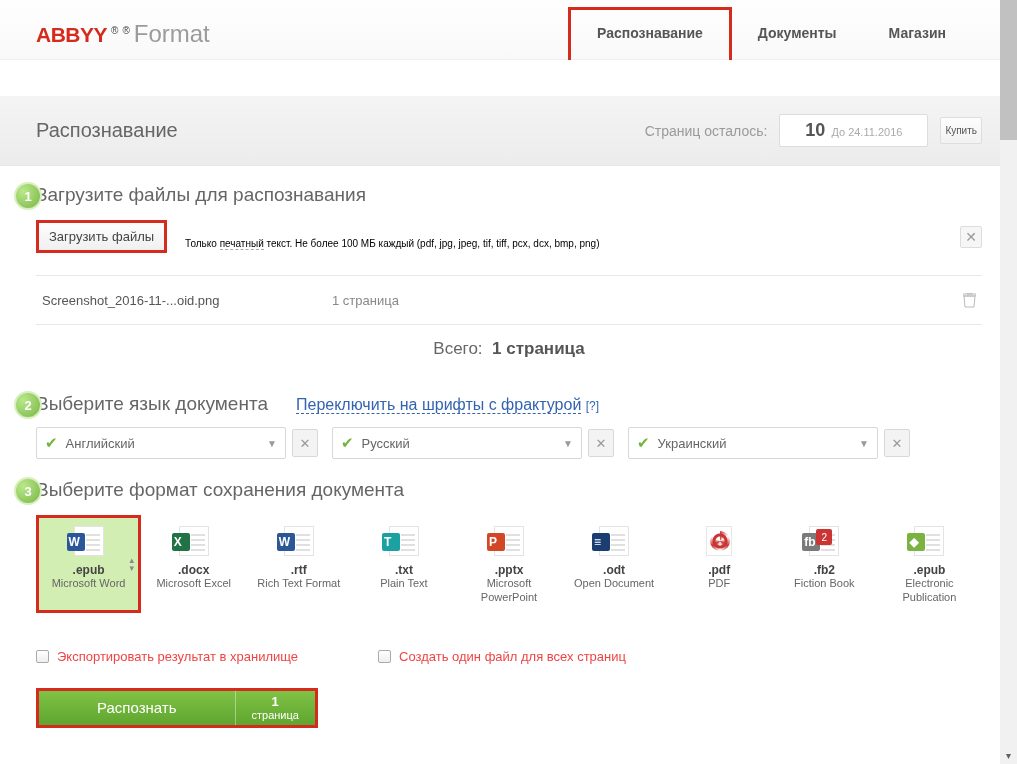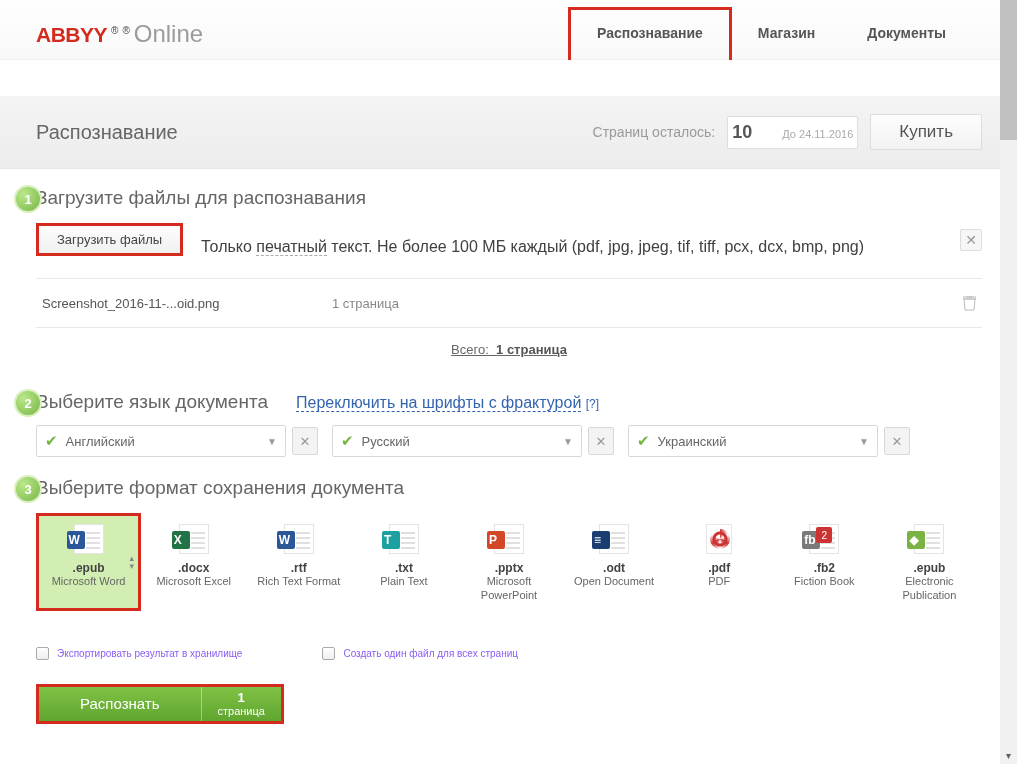--- a/index.html
+++ b/index.html
@@ -117,43 +117,42 @@
   align-items: center;
   gap: 12px;
 }
 .pages-left-label {
   color: #9a9a9a;
   font-size: 14px;
 }
 .pages-box {
   border: 1px solid #ddd;
   background: #fff;
-  padding: 5px 4px;
+  padding: 5px 25px;
   display: flex;
   align-items: baseline;
   gap: 6px;
   border-radius: 2px;
 }
 .pages-count {
   font-size: 18px;
   color: #555;
   font-weight: 600;
 }
 .pages-date {
   font-size: 11px;
   color: #aaa;
-  margin-left: 24px;
 }
 .buy-btn {
   border: 1px solid #ddd;
   background: linear-gradient(#fdfdfd, #f2f2f2);
-  padding: 7px 28px;
+  padding: 7px 4px;
   border-radius: 2px;
   color: #555;
-  font-size: 17px;
+  font-size: 10px;
   cursor: pointer;
 }
 .main {
   background: #fff;
   padding: 18px 18px 18px 36px;
   position: relative;
 }
 .step-badge {
   position: absolute;
   left: -22px;
@@ -179,29 +178,29 @@
   margin-bottom: 14px;
 }
 .upload-row {
   display: flex;
   align-items: center;
   gap: 18px;
   margin-bottom: 22px;
 }
 .upload-btn {
   border: 3px solid #d52b1e;
-  padding: 6px 18px;
+  padding: 6px 10px;
   background: linear-gradient(#fdfdfd, #f0f0f0);
   color: #444;
   font-size: 13px;
   cursor: pointer;
 }
 .upload-hint {
-  color: #404040;
-  font-size: 16px;
+  color: #000000;
+  font-size: 10px;
   margin-top: 14px;
 }
 .upload-hint .dashed {
   border-bottom: 1px dashed #aaa;
 }
 .close-x {
   margin-left: auto;
   width: 22px;
   height: 22px;
   border: 1px solid #ddd;
@@ -231,22 +230,21 @@
   color: #bbb;
   cursor: pointer;
   display: flex;
   align-items: center;
   justify-content: center;
 }
 .total-row {
   text-align: center;
   padding: 14px 0;
   color: #666;
-  font-size: 13px;
-  text-decoration: underline;
+  font-size: 17px;
 }
 .total-row b { color: #555; }
 .lang-title-row {
   display: flex;
   align-items: baseline;
   gap: 28px;
 }
 .lang-link {
   color: #3464b1;
   font-size: 16px;
@@ -391,22 +389,22 @@
 .format-desc {
   font-size: 11px;
   color: #666;
   line-height: 1.25;
 }
 .export-row {
   display: flex;
   align-items: center;
   gap: 20px;
   margin-top: 36px;
-  color: #8b5cf6;
-  font-size: 10px;
+  color: #ef4444;
+  font-size: 13px;
 }
 .checkbox {
   width: 13px;
   height: 13px;
   border: 1px solid #aaa;
   border-radius: 2px;
   background: linear-gradient(#fff, #eee);
 }
 .export-opt {
   display: flex;
@@ -428,21 +426,21 @@
 }
 .recognize-btn {
   display: inline-flex;
   align-items: stretch;
   margin-top: 24px;
   background: linear-gradient(#7fc245, #5fa52f);
   border: 3px solid #d52b1e;
   cursor: pointer;
 }
 .recognize-label {
-  padding: 8px 41px;
+  padding: 8px 58px;
   color: #fff;
   font-size: 15px;
 }
 .recognize-count {
   border-left: 1px solid rgba(255,255,255,0.4);
   padding: 4px 16px;
   color: #fff;
   font-size: 11px;
   text-align: center;
   display: flex;
@@ -490,26 +488,26 @@
 </style>
 </head>
 <body>
 
 <div class="page">
   <div class="header">
     <div class="logo">
       <span class="logo-abbyy">ABBYY</span>
       <span class="logo-reg">®</span>
       <span class="logo-reg">®</span>
-      <span class="logo-online">Online</span>
+      <span class="logo-online">Format</span>
     </div>
     <div class="nav">
       <div class="nav-item active">Распознавание</div>
+      <div class="nav-item">Документы</div>
       <div class="nav-item">Магазин</div>
-      <div class="nav-item">Документы</div>
     </div>
   </div>
 
   <div class="title-bar">
     <div class="page-title">Распознавание</div>
     <div class="pages-left">
       <span class="pages-left-label">Страниц осталось:</span>
       <div class="pages-box">
         <span class="pages-count">10</span>
         <span class="pages-date">До 24.11.2016</span>

